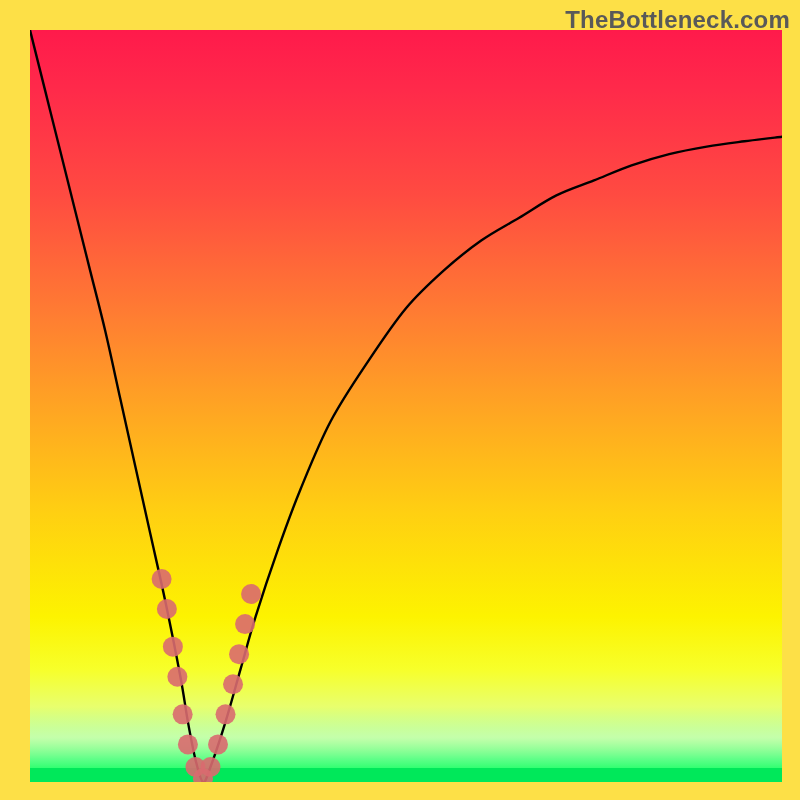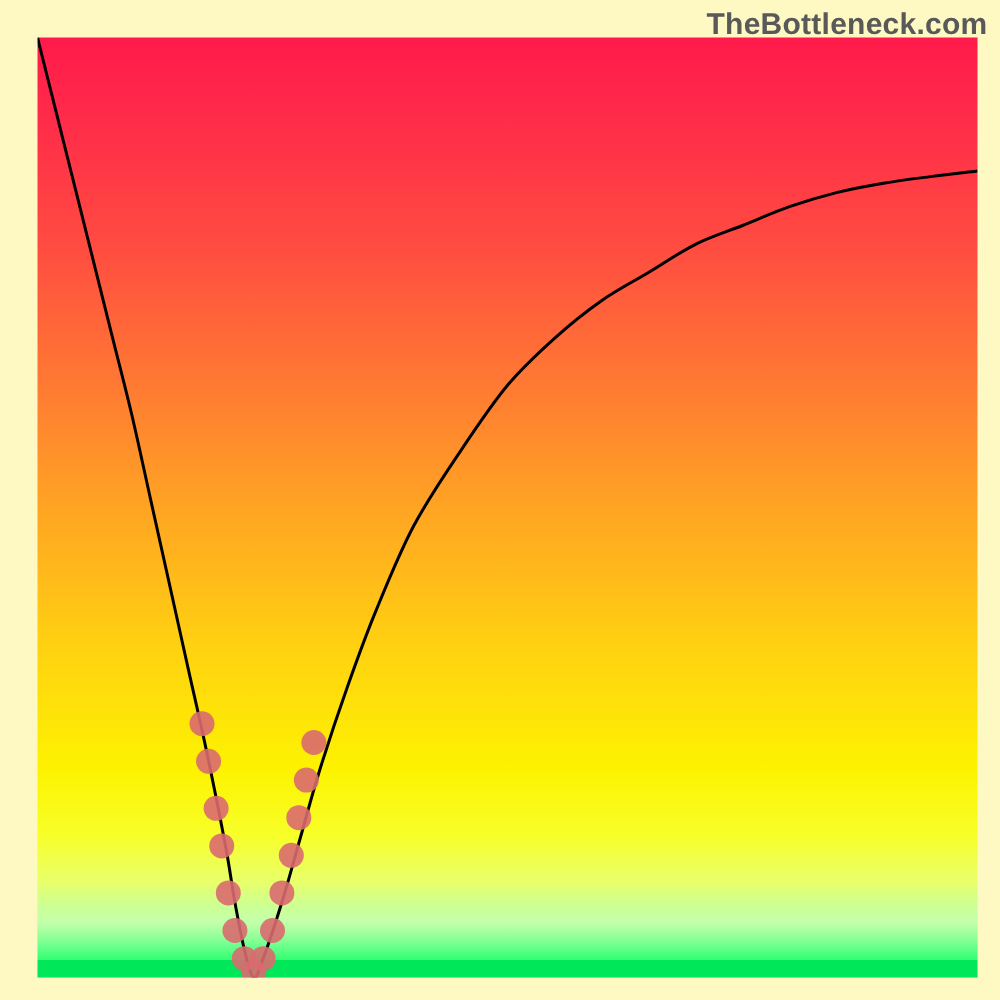--- a/index.html
+++ b/index.html
@@ -7,21 +7,21 @@
     padding: 0;
     width: 800px;
     height: 800px;
     overflow: hidden;
     font-family: Arial, Helvetica, sans-serif;
   }
   .frame {
     position: relative;
     width: 800px;
     height: 800px;
-    background: #fef9c3;
+    background: #fde047;
   }
   .watermark {
     position: absolute;
     top: 6px;
     right: 10px;
     color: #595959;
     font-size: 24px;
     font-weight: 600;
     z-index: 20;
     letter-spacing: 0.2px;

